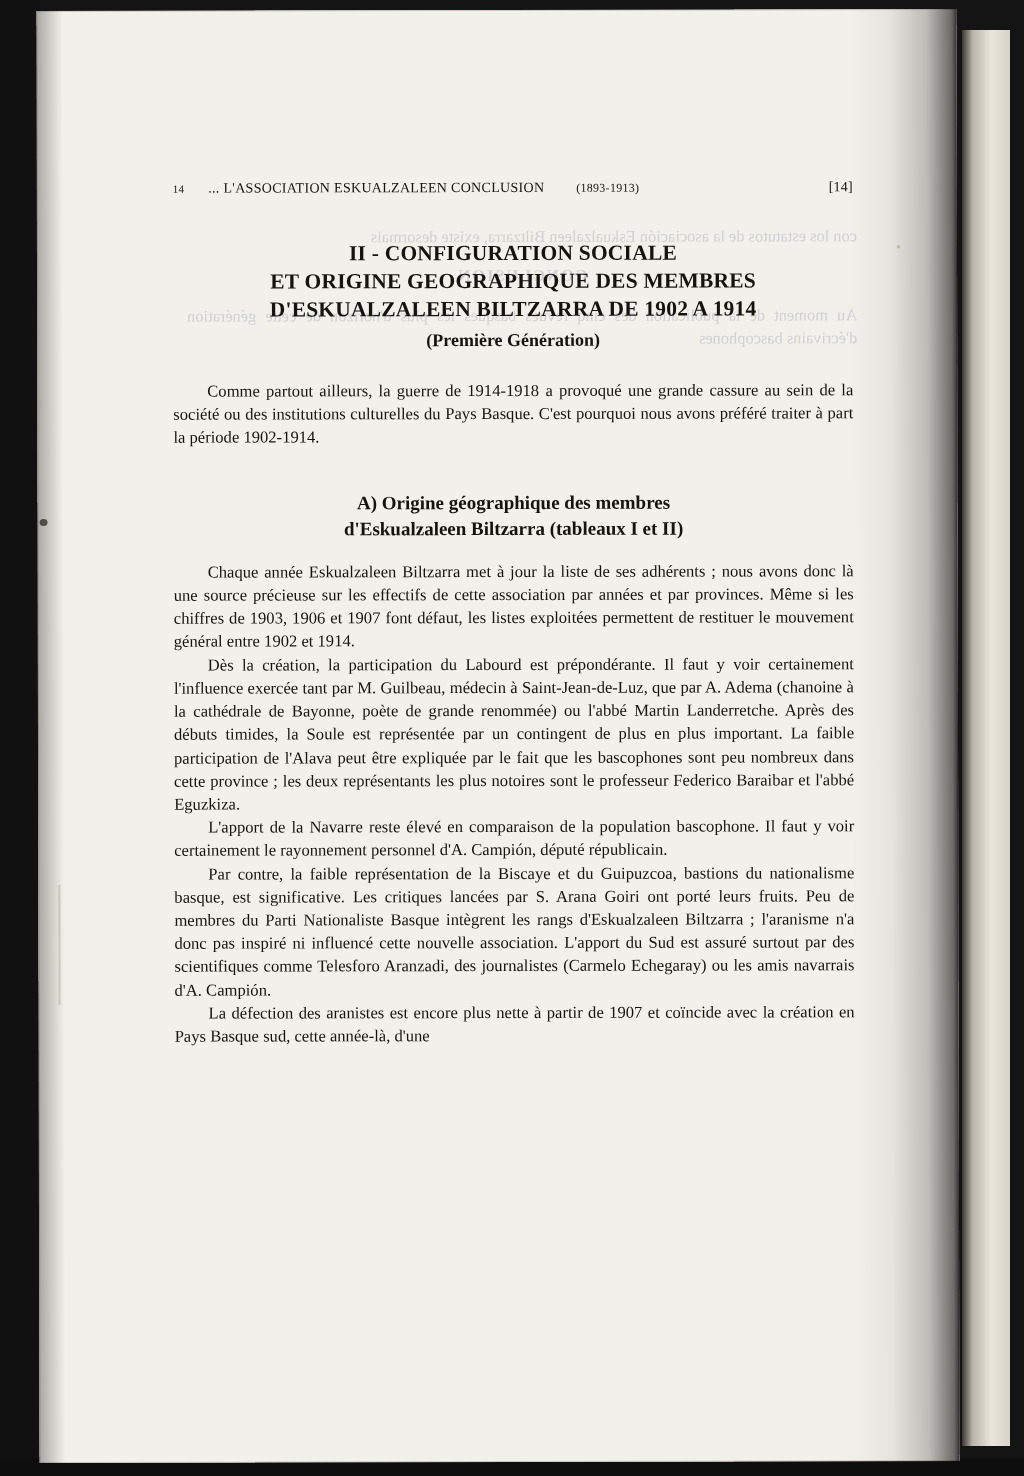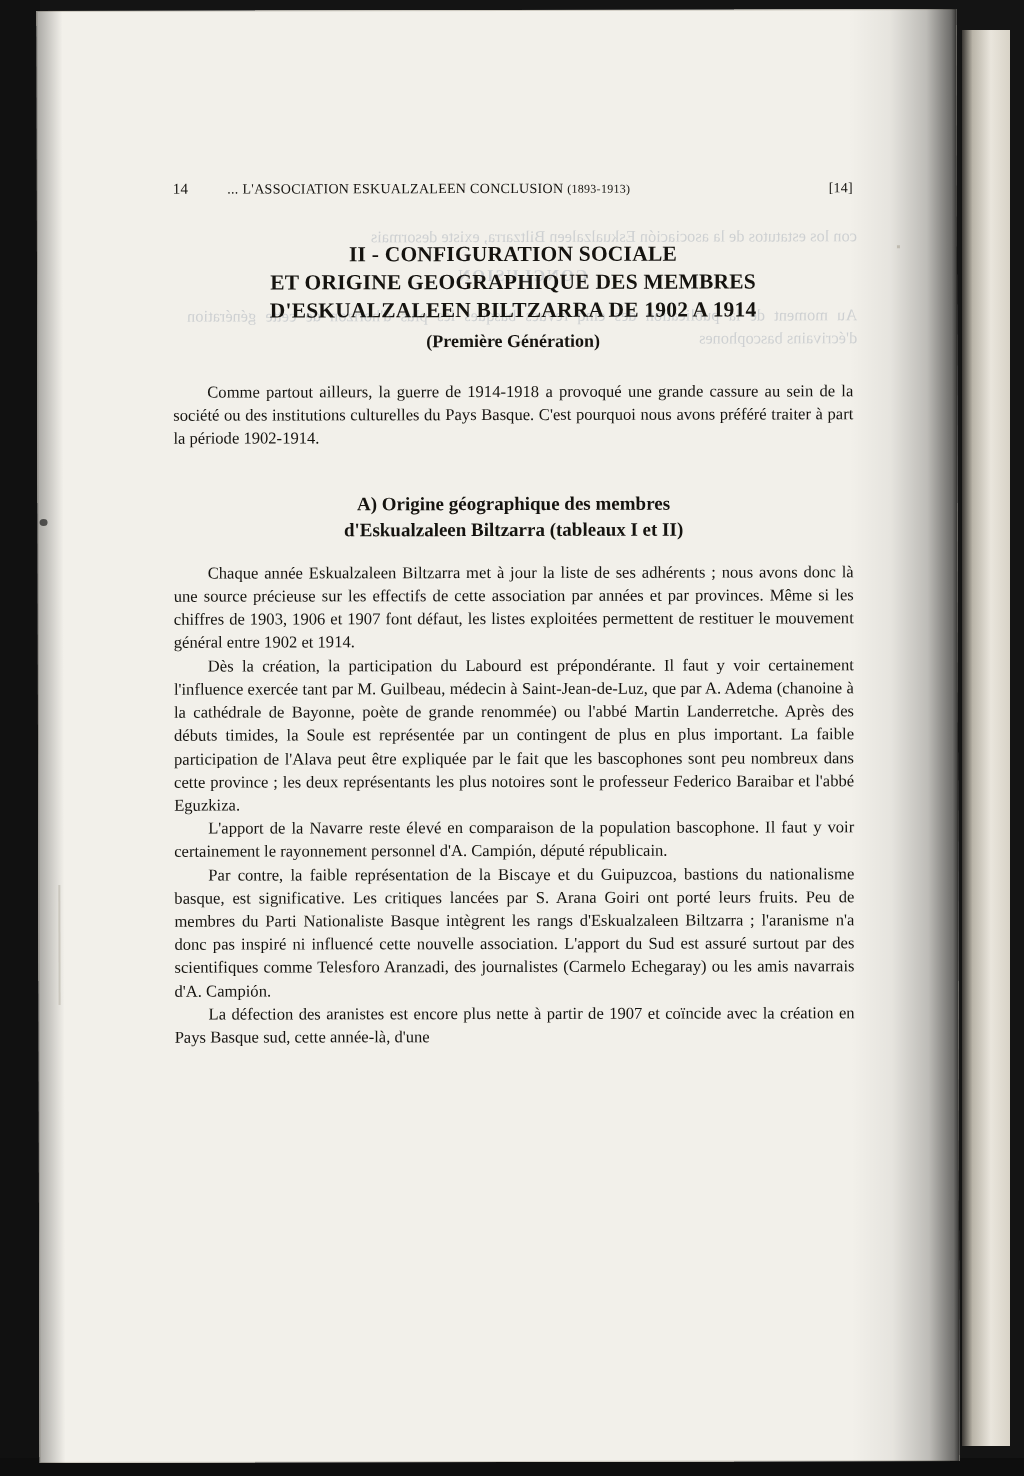--- a/index.html
+++ b/index.html
@@ -87,30 +87,30 @@
 
   .running-head {
     display: flex;
     align-items: baseline;
     font-size: 14.5px;
     letter-spacing: .2px;
     margin-bottom: 44px;
     white-space: nowrap;
   }
   .rh-folio {
-    font-size: 15px;
-    margin-right: 39px;
+    font-size: 11px;
+    margin-right: 24px;
   }
   .rh-title {
     font-variant: small-caps;
     font-size: 14px;
     letter-spacing: .3px;
     flex: 1;
   }
-  .rh-title .yrs { font-size: 12px; }
+  .rh-title .yrs { font-size: 12px; margin-left: 28px; }
   .rh-right {
     font-size: 14px;
     margin-left: 18px;
   }
 
   h1.chapter {
     text-align: center;
     font-size: 21.5px;
     font-weight: bold;
     line-height: 1.30;

